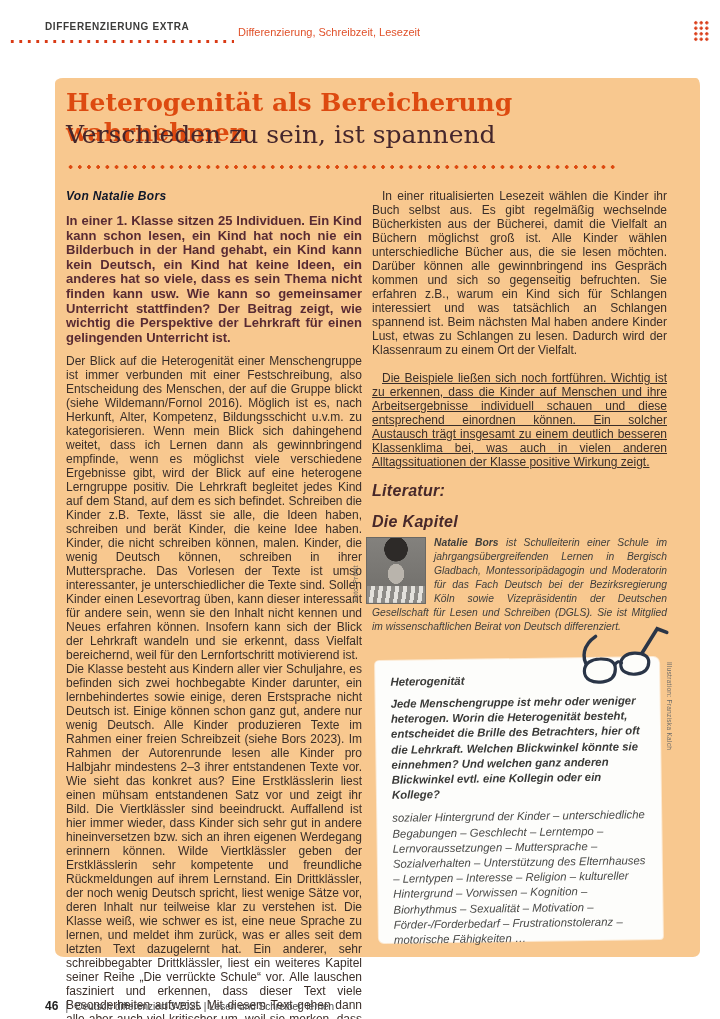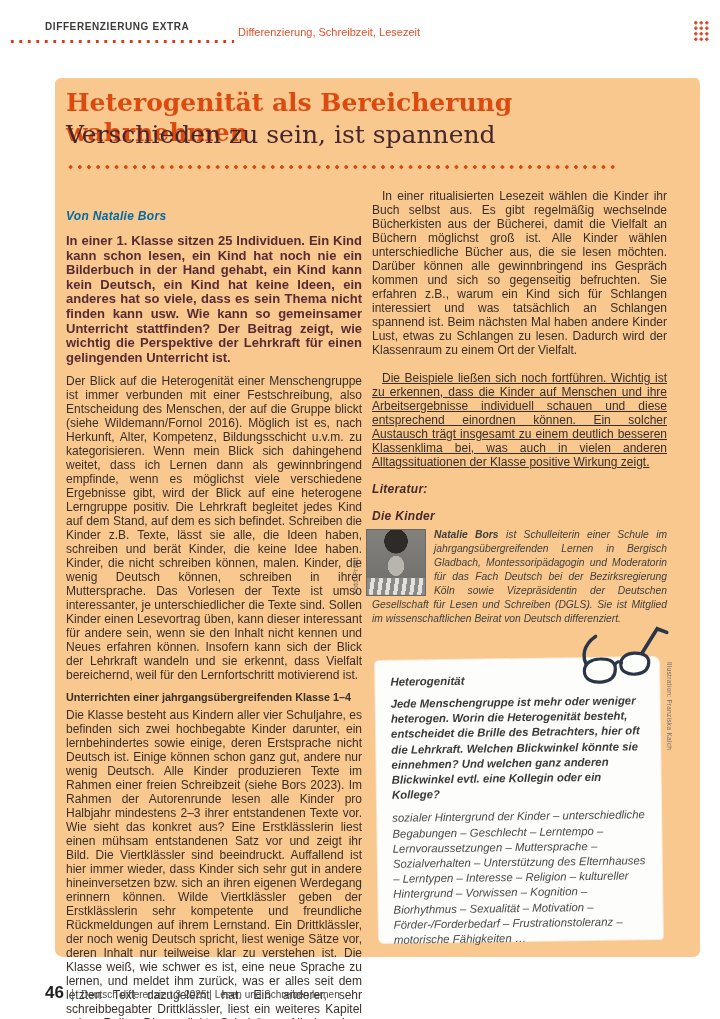--- a/index.html
+++ b/index.html
@@ -58,38 +58,38 @@
     background-image:radial-gradient(circle, #dd4a10 1.8px, rgba(0,0,0,0) 2px);
     background-size:9.2px 6px; background-repeat:repeat-x; background-position:0 50%;
   }
 
   .col { top:111px; width:296px; text-align:justify; }
   .col-left  { left:11px;  }
   .col-right { left:317px; width:295px; }
 
   .byline {
     font-size:12px; font-weight:bold; font-style:italic;
-    color:#0369a1; margin-bottom:11px; letter-spacing:.3px;margin-top:20px;
+    color:#0f172a; margin-bottom:11px; letter-spacing:.3px;
   }
   .intro {
     font-size:13px; line-height:14.6px; font-weight:bold;
     color:#582a33; margin-bottom:9px;
   }
   .body-p {
     font-size:12px; line-height:14px; color:#3a2e29;
   }
   .subhead {
     font-size:10.8px; font-weight:bold; color:#3a2e29;
     margin-top:9px; margin-bottom:5px; text-align:left;
   }
   .indent1 { text-indent:10px; }
   .gap14 { margin-top:14px;text-decoration:underline; }
 
   .lit-head, .author-head {
-    font-size:12px; font-weight:bold; font-style:italic;
+    font-size:16px; font-weight:bold; font-style:italic;
     color:#47282a; margin-top:13px; margin-bottom:5px;
     text-align:left; letter-spacing:.3px;
   }
   .lit-entry {
     font-size:10px; line-height:14.6px; font-style:italic;
     color:#423a33; text-align:left;
     padding-left:10px; text-indent:-10px;
   }
 
   
@@ -146,50 +146,49 @@
     writing-mode:vertical-rl;
     font-size:6.5px; color:#6b6b69; letter-spacing:.3px;
   }
 
   
   .footer {
     left:45px; top:983px;
     display:flex; align-items:baseline;
     font-size:10px; color:#4a4a4a;
   }
-  .footer .pageno { font-size:17px; font-weight:bold; color:#1f1f1f; }
+  .footer .pageno { font-size:12px; font-weight:bold; color:#1f1f1f;margin-top:16px; }
   .footer .sep { margin:0 7px; color:#6c6c6c; font-size:12px; }
 </style>
 </head>
 <body>
 
 <div class="abs hdr-title">DIFFERENZIERUNG EXTRA</div>
 <div class="abs hdr-tags">Differenzierung, Schreibzeit, Lesezeit</div>
 <div class="abs dotline hdr-dots"></div>
 <div class="abs corner-dots"></div>
 
 <div class="abs article">
 
   <div class="abs art-title">Heterogenität als Bereicherung wahrnehmen</div>
   <div class="abs art-subtitle">Verschieden zu sein, ist spannend</div>
   <div class="abs title-dots"></div>
 
   <div class="abs col col-left">
     <div class="byline">Von Natalie Bors</div>
     <p class="intro">In einer 1. Klasse sitzen 25 Individuen. Ein Kind kann schon lesen, ein Kind hat noch nie ein Bilderbuch in der Hand gehabt, ein Kind kann kein Deutsch, ein Kind hat keine Ideen, ein anderes hat so viele, dass es sein Thema nicht finden kann usw. Wie kann so gemeinsamer Unterricht stattfinden? Der Beitrag zeigt, wie wichtig die Perspektive der Lehrkraft für einen gelingenden Unterricht ist.</p>
     <p class="body-p">Der Blick auf die Heterogenität einer Menschengruppe ist immer verbunden mit einer Festschreibung, also Entscheidung des Menschen, der auf die Gruppe blickt (siehe Wildemann/Fornol 2016). Möglich ist es, nach Herkunft, Alter, Kompetenz, Bildungsschicht u.v.m. zu kategorisieren. Wenn mein Blick sich dahingehend weitet, dass ich Lernen dann als gewinnbringend empfinde, wenn es möglichst viele verschiedene Ergebnisse gibt, wird der Blick auf eine heterogene Lerngruppe positiv. Die Lehrkraft begleitet jedes Kind auf dem Stand, auf dem es sich befindet. Schreiben die Kinder z.B. Texte, lässt sie alle, die Ideen haben, schreiben und berät Kinder, die keine Idee haben. Kinder, die nicht schreiben können, malen. Kinder, die wenig Deutsch können, schreiben in ihrer Muttersprache. Das Vorlesen der Texte ist umso interessanter, je unterschiedlicher die Texte sind. Sollen Kinder einen Lesevortrag üben, kann dieser interessant für andere sein, wenn sie den Inhalt nicht kennen und Neues erfahren können. Insofern kann sich der Blick der Lehrkraft wandeln und sie erkennt, dass Vielfalt bereichernd, weil für den Lernfortschritt motivierend ist.</p>
-    <h3 class="subhead">Unterrichten einer jahrgangsübergreifenden Klasse 1–4</h3>
     <p class="body-p">Die Klasse besteht aus Kindern aller vier Schuljahre, es befinden sich zwei hochbegabte Kinder darunter, ein lernbehindertes sowie einige, deren Erstsprache nicht Deutsch ist. Einige können schon ganz gut, andere nur wenig Deutsch. Alle Kinder produzieren Texte im Rahmen einer freien Schreibzeit (siehe Bors 2023). Im Rahmen der Autorenrunde lesen alle Kinder pro Halbjahr mindestens 2–3 ihrer entstandenen Texte vor. Wie sieht das konkret aus? Eine Erstklässlerin liest einen mühsam entstandenen Satz vor und zeigt ihr Bild. Die Viertklässler sind beeindruckt. Auffallend ist hier immer wieder, dass Kinder sich sehr gut in andere hineinversetzen bzw. sich an ihren eigenen Werdegang erinnern können. Wilde Viertklässler geben der Erstklässlerin sehr kompetente und freundliche Rückmeldungen auf ihrem Lernstand. Ein Drittklässler, der noch wenig Deutsch spricht, liest wenige Sätze vor, deren Inhalt nur teilweise klar zu verstehen ist. Die Klasse weiß, wie schwer es ist, eine neue Sprache zu lernen, und meldet ihm zurück, was er alles seit dem letzten Text dazugelernt hat. Ein anderer, sehr schreibbegabter Drittklässler, liest ein weiteres Kapitel seiner Reihe „Die verrückte Schule“ vor. Alle lauschen fasziniert und erkennen, dass dieser Text viele Besonderheiten aufweist. Mit diesem Text gehen dann alle aber auch viel kritischer um, weil sie merken, dass da ein Autor mit besonderen Begabungen am Werk ist.</p>
   </div>
 
   <div class="abs col col-right">
     <p class="body-p indent1">In einer ritualisierten Lesezeit wählen die Kinder ihr Buch selbst aus. Es gibt regelmäßig wechselnde Bücherkisten aus der Bücherei, damit die Vielfalt an Büchern möglichst groß ist. Alle Kinder wählen unterschiedliche Bücher aus, die sie lesen möchten. Darüber können alle gewinnbringend ins Gespräch kommen und sich so gegenseitig befruchten. Sie erfahren z.B., warum ein Kind sich für Schlangen interessiert und was tatsächlich an Schlangen spannend ist. Beim nächsten Mal haben andere Kinder Lust, etwas zu Schlangen zu lesen. Dadurch wird der Klassenraum zu einem Ort der Vielfalt.</p>
     <p class="body-p indent1 gap14">Die Beispiele ließen sich noch fortführen. Wichtig ist zu erkennen, dass die Kinder auf Menschen und ihre Arbeitsergebnisse individuell schauen und diese entsprechend einordnen können. Ein solcher Austausch trägt insgesamt zu einem deutlich besseren Klassenklima bei, was auch in vielen anderen Alltagssituationen der Klasse positive Wirkung zeigt.</p>
     <h3 class="lit-head">Literatur:</h3>
-    <h3 class="author-head">Die Kinder</h3>
+    <h3 class="author-head">Die Kapitel</h3>
     <div class="author-block">
       <span class="photo-credit">Foto: Privat</span>
       <div class="photo"></div>
       <p class="bio"><b>Natalie Bors</b><span> ist Schulleiterin einer Schule im jahrgangsübergreifenden Lernen in Bergisch Gladbach, Montessoripädagogin und Moderatorin für das Fach Deutsch bei der Bezirksregierung Köln sowie Vizepräsidentin der Deutschen Gesellschaft für Lesen und Schreiben (DGLS). Sie ist Mitglied im wissenschaftlichen Beirat von Deutsch differenziert.</span></p>
     </div>
   </div>
 
   <div class="abs infobox">
     <div class="ib-head">Heterogenität</div>
     <p class="ib-question">Jede Menschengruppe ist mehr oder weniger heterogen. Worin die Heterogenität besteht, entscheidet die Brille des Betrachters, hier oft die Lehrkraft. Welchen Blickwinkel könnte sie einnehmen? Und welchen ganz anderen Blickwinkel evtl. eine Kollegin oder ein Kollege?</p>

